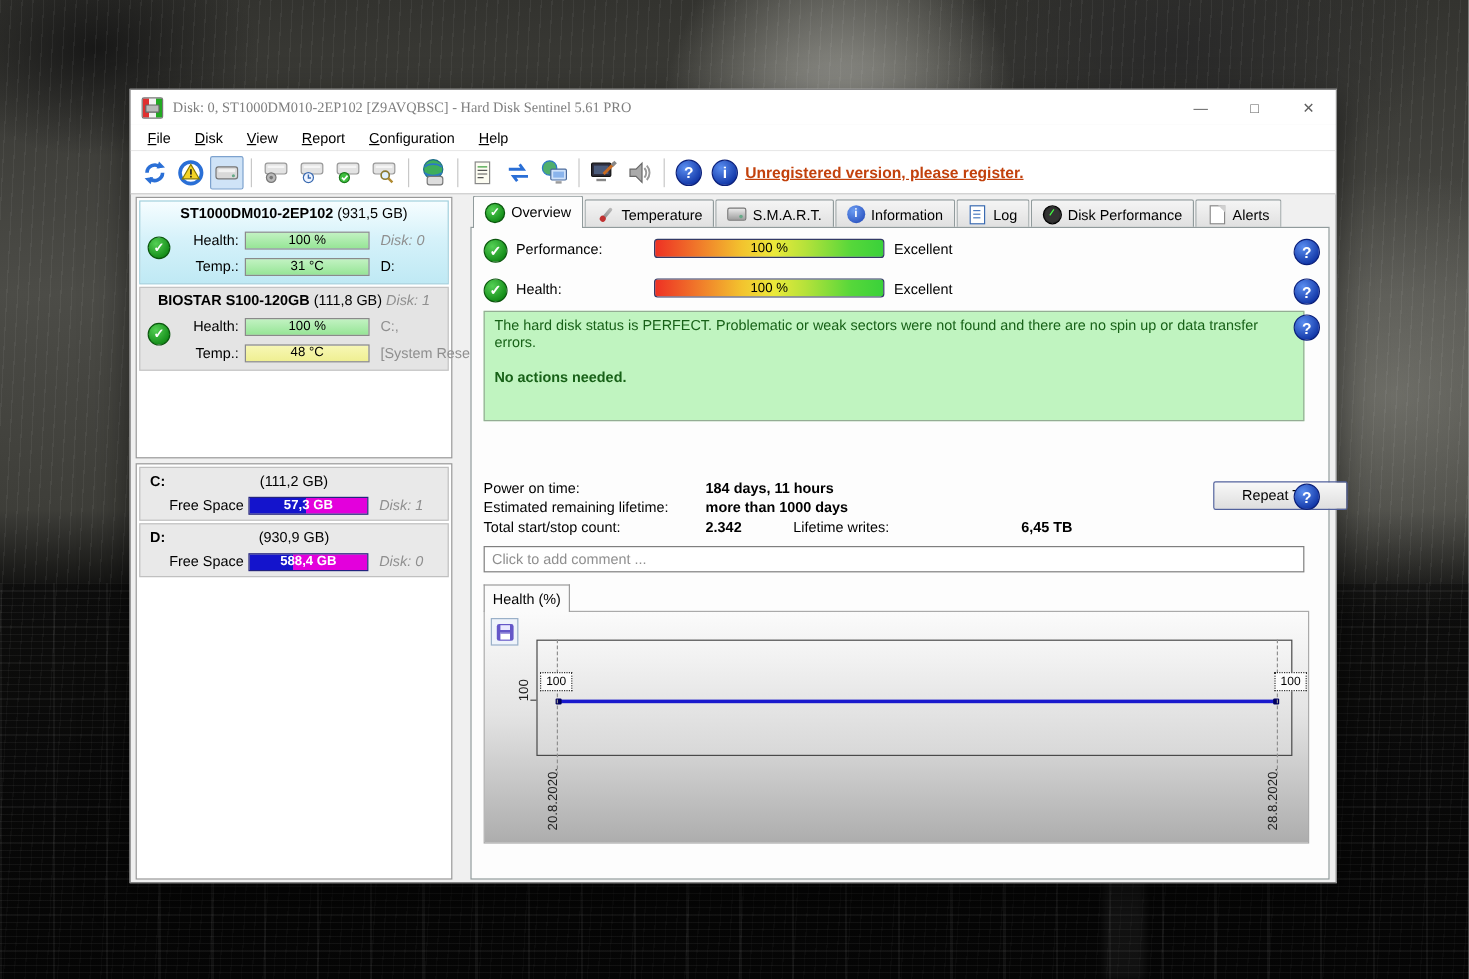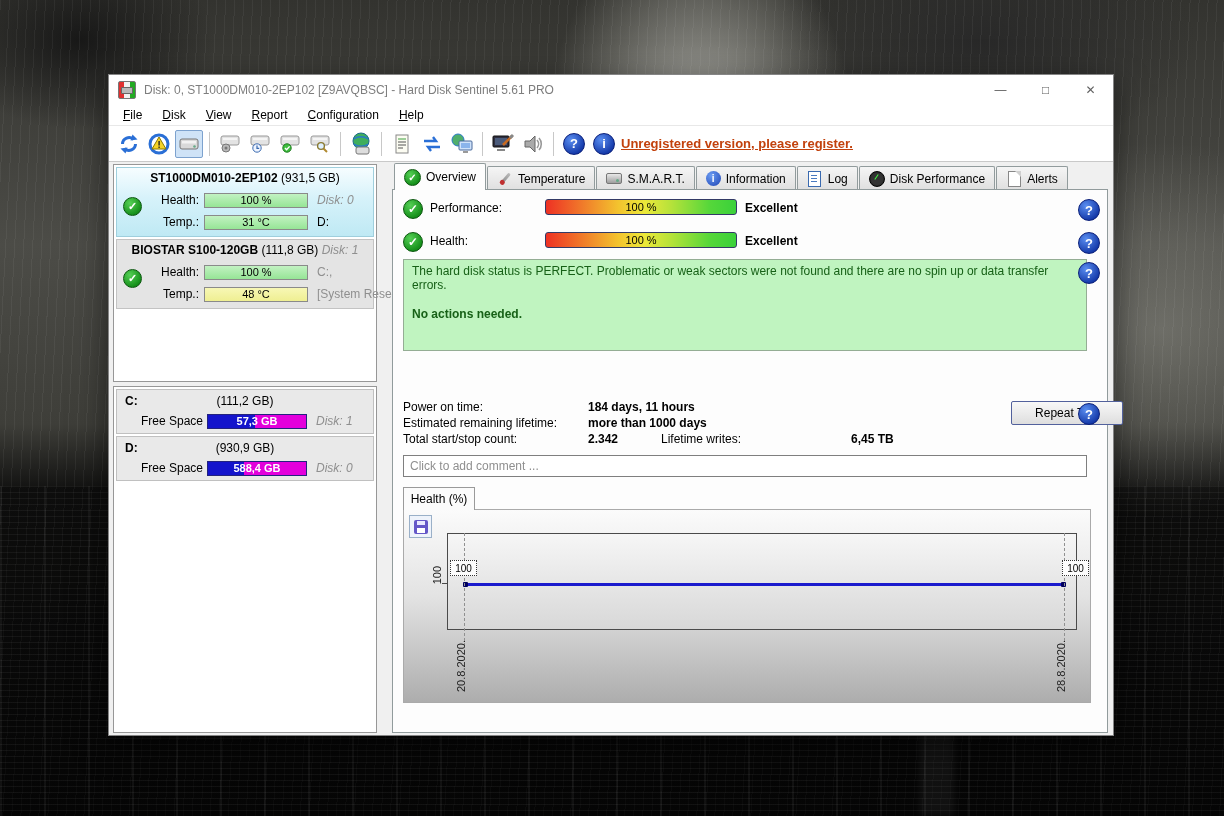--- a/index.html
+++ b/index.html
@@ -21,21 +21,21 @@
   .reflect{position:absolute;left:920px;bottom:0;width:34px;height:300px;background:rgba(225,225,220,0.12);filter:blur(3px);}
 
   
   .win{position:absolute;left:108px;top:74px;width:1004px;height:660px;background:#f0f0f0;
     border:1px solid #858585;box-shadow:0 10px 30px rgba(0,0,0,0.55);display:flex;flex-direction:column;
     font-size:12px;color:#000;z-index:5;}
   .titlebar{height:29px;background:#fff;display:flex;align-items:center;padding-left:9px;flex:none;}
   .appicon{width:16px;height:16px;flex:none;border:1px solid #777;border-radius:2px;
     background:linear-gradient(90deg,#e03030 0 30%,#f2f2f2 30% 70%,#22aa22 70%);position:relative;}
   .appicon::after{content:"";position:absolute;left:2px;top:5px;width:10px;height:5px;background:#b9b9b9;border:1px solid #666;border-radius:1px;}
-  .title{color:#7e7e7e;margin-left:8px;flex:1;white-space:nowrap;overflow:hidden;}
+  .title{color:#7e7e7e;margin-left:8px;flex:1;white-space:nowrap;overflow:hidden;font-family:Liberation Serif, serif;}
   .winbtn{width:45px;height:29px;display:flex;align-items:center;justify-content:center;color:#5f5f5f;font-size:12px;flex:none;}
   .menubar{height:21px;background:#fff;display:flex;align-items:center;padding-left:4px;flex:none;border-bottom:1px solid #e8e8e8;}
   .mitem{padding:3px 10px;}
   .ak{text-decoration:underline;}
   .toolbar{height:35px;background:#fff;display:flex;align-items:center;padding-left:5px;flex:none;border-bottom:1px solid #c9c9c9;}
   .tbtn{width:28px;height:28px;display:flex;align-items:center;justify-content:center;margin:0 1px;position:relative;flex:none;}
   .tbtn.pressed{background:#cfe3f7;border:1px solid #7da2ce;border-radius:2px;width:26px;height:26px;}
   .tsep{width:1px;height:24px;background:#c8c8c8;margin:0 5px;flex:none;}
   .unreg{color:#c2410c;font-weight:bold;text-decoration:underline;margin-left:2px;font-size:13px;}
 
@@ -80,21 +80,21 @@
     border:1px solid #919b9c;border-bottom:none;border-radius:2px 2px 0 0;margin-right:1px;white-space:nowrap;}
   .tab.active{background:#fdfdfd;height:26px;position:relative;z-index:3;}
   .panel{flex:1;background:#fdfdfd;border:1px solid #919b9c;position:relative;margin-top:-1px;}
   .chk18{width:18px;height:18px;font-size:12px;}
   .chk14{width:15px;height:15px;font-size:10px;}
   .ovicon{position:absolute;left:10px;}
   .ovlabel{position:absolute;left:37px;}
   .pbar{position:absolute;left:152px;width:192px;height:16px;border:1px solid #333a66;border-radius:3px;
     display:flex;align-items:center;justify-content:center;font-size:11px;box-sizing:border-box;
     background:linear-gradient(90deg,#ee3124 0%,#f0762a 18%,#f3c32e 38%,#ece93a 52%,#b5e23a 66%,#56d73a 86%,#3ad13a 100%);}
-  .rating{position:absolute;left:352px;font-weight:bold;}
+  .rating{position:absolute;left:352px;font-weight:normal;}
   .help{width:20px;height:20px;border-radius:50%;flex:none;
     background:radial-gradient(circle at 35% 30%,#5a8ef0,#1338a8 75%,#0a2480);border:1px solid #0a1f7a;
     color:#fff;font-weight:bold;font-size:13px;display:flex;align-items:center;justify-content:center;}
   .help.abs{position:absolute;right:7px;}
   .statusbox{position:absolute;left:10px;top:69px;width:684px;height:92px;background:#c0f4c0;
     border:1px solid #94ad94;box-sizing:border-box;padding:4px 8px;color:#176117;}
   .noact{font-weight:bold;margin-top:15px;}
   .srow{position:absolute;height:15px;white-space:nowrap;}
   .sval{font-weight:bold;}
   .btn{position:absolute;left:618px;top:211px;width:112px;height:24px;border:1px solid #52619c;border-radius:2px;

